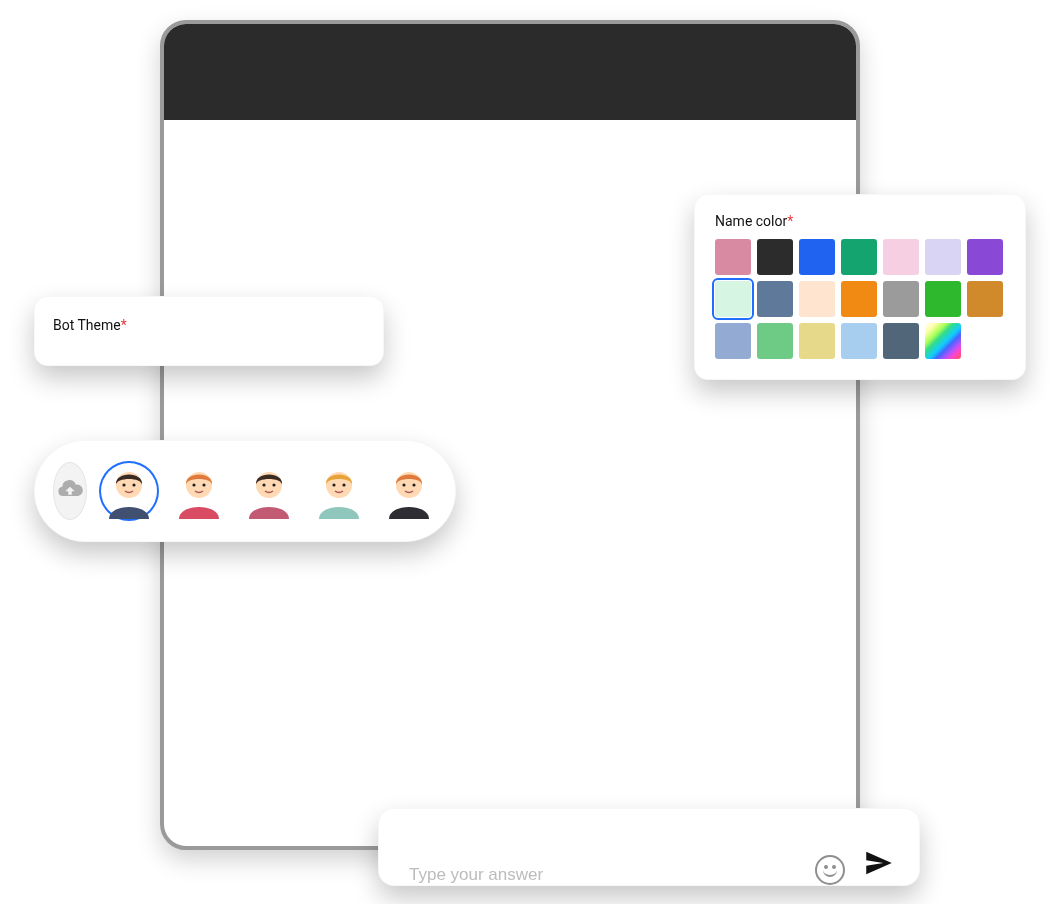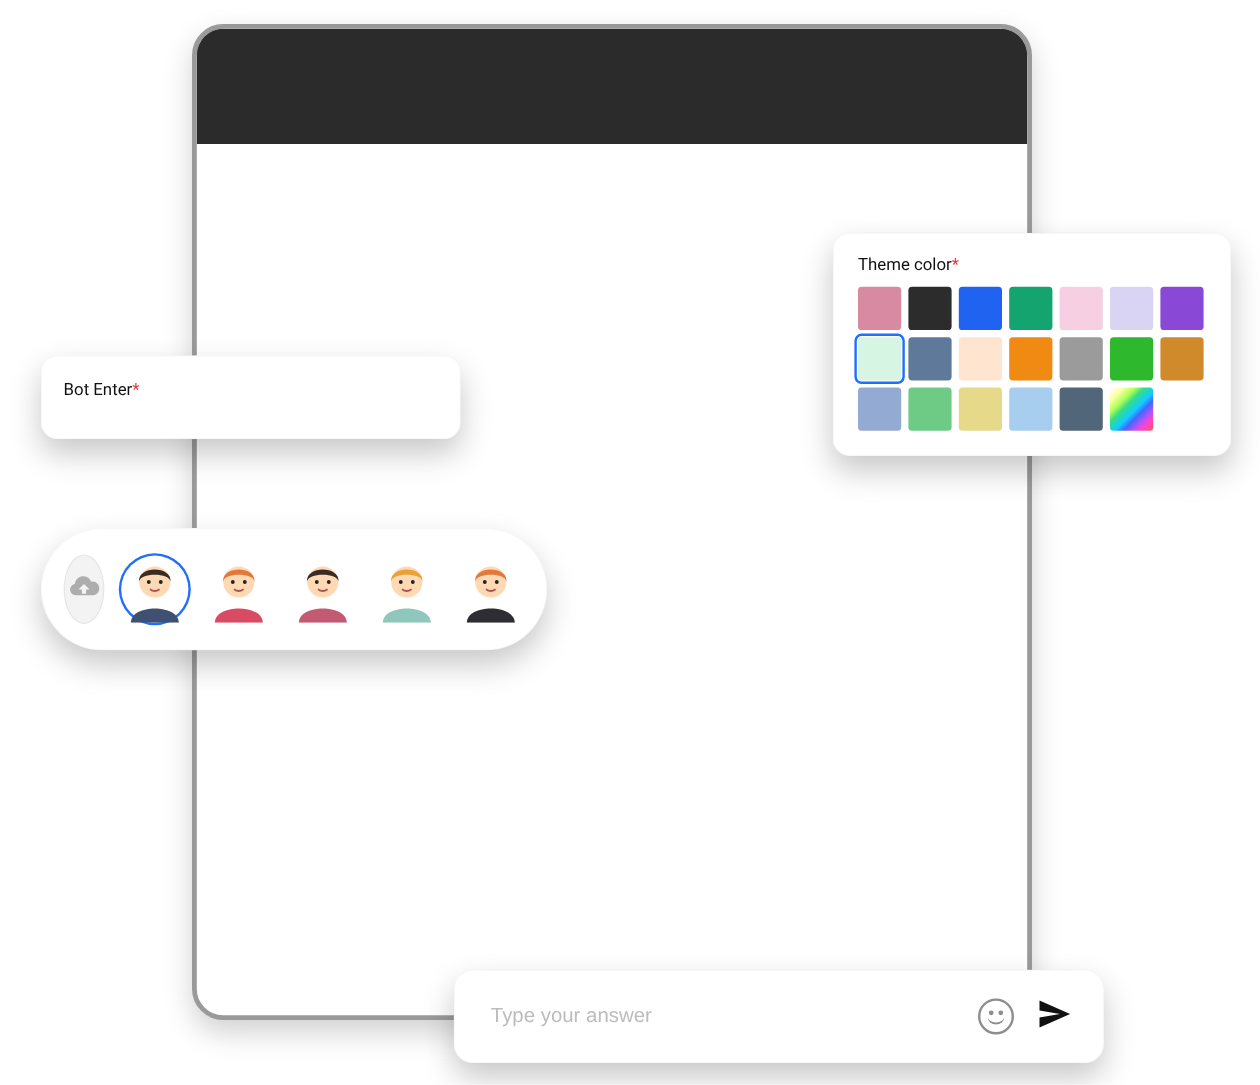--- a/index.html
+++ b/index.html
@@ -126,21 +126,21 @@
   }
 
   
   .answer-card {
     left: 378px;
     top: 808px;
     width: 542px;
     height: 78px;
     border-radius: 16px;
     display: flex;
-    align-items: center;
+    align-items: flex-end;
     padding: 0 20px 0 30px;
     gap: 14px;
   }
   .answer-input {
     flex: 1;
     border: none;
     outline: none;
     font-size: 17px;
     color: #333;
     background: transparent;
@@ -179,21 +179,21 @@
 </style>
 </head>
 <body>
 
 <div class="main-window">
   <div class="main-window-header"></div>
 </div>
 
 <div class="card botname-card">
   <div class="label">
-    <span>Bot Enter</span><span class="req">*</span>
+    <span>Bot Theme</span><span class="req">*</span>
   </div>
 </div>
 
 <div class="card avatar-card">
   <div class="upload-btn">
     <span>
       <svg viewBox="0 0 24 24">
           <path d="M19 18H6a4 4 0 0 1-.6-7.95A6 6 0 0 1 17 8.3 4 4 0 0 1 19 18zm-7-8l-4 4h2.5v3h3v-3H16l-4-4z"></path>
         </svg>
     </span>
@@ -247,21 +247,21 @@
     <circle cx="23" cy="22" r="1.6" fill="#222"></circle>
           <circle cx="33" cy="22" r="1.6" fill="#222"></circle>
     <path d="M24 28 Q28 31 32 28" stroke="#a55" stroke-width="1.5" fill="none"></path>
   </svg>
       </div>
     </div>
 </div>
 
 <div class="card theme-card">
   <div class="label">
-    <span>Theme color</span><span class="req">*</span>
+    <span>Name color</span><span class="req">*</span>
   </div>
   <div class="swatch-grid" id="swatch-grid">
       <div class="swatch" style="background: rgb(216, 138, 163);"></div>
       <div class="swatch" style="background: rgb(44, 44, 44);"></div>
       <div class="swatch" style="background: rgb(31, 99, 240);"></div>
       <div class="swatch" style="background: rgb(19, 164, 111);"></div>
       <div class="swatch" style="background: rgb(246, 207, 226);"></div>
       <div class="swatch" style="background: rgb(217, 211, 244);"></div>
       <div class="swatch" style="background: rgb(137, 72, 214);"></div>
       <div class="swatch selected" style="background: rgb(214, 245, 227);"></div>

